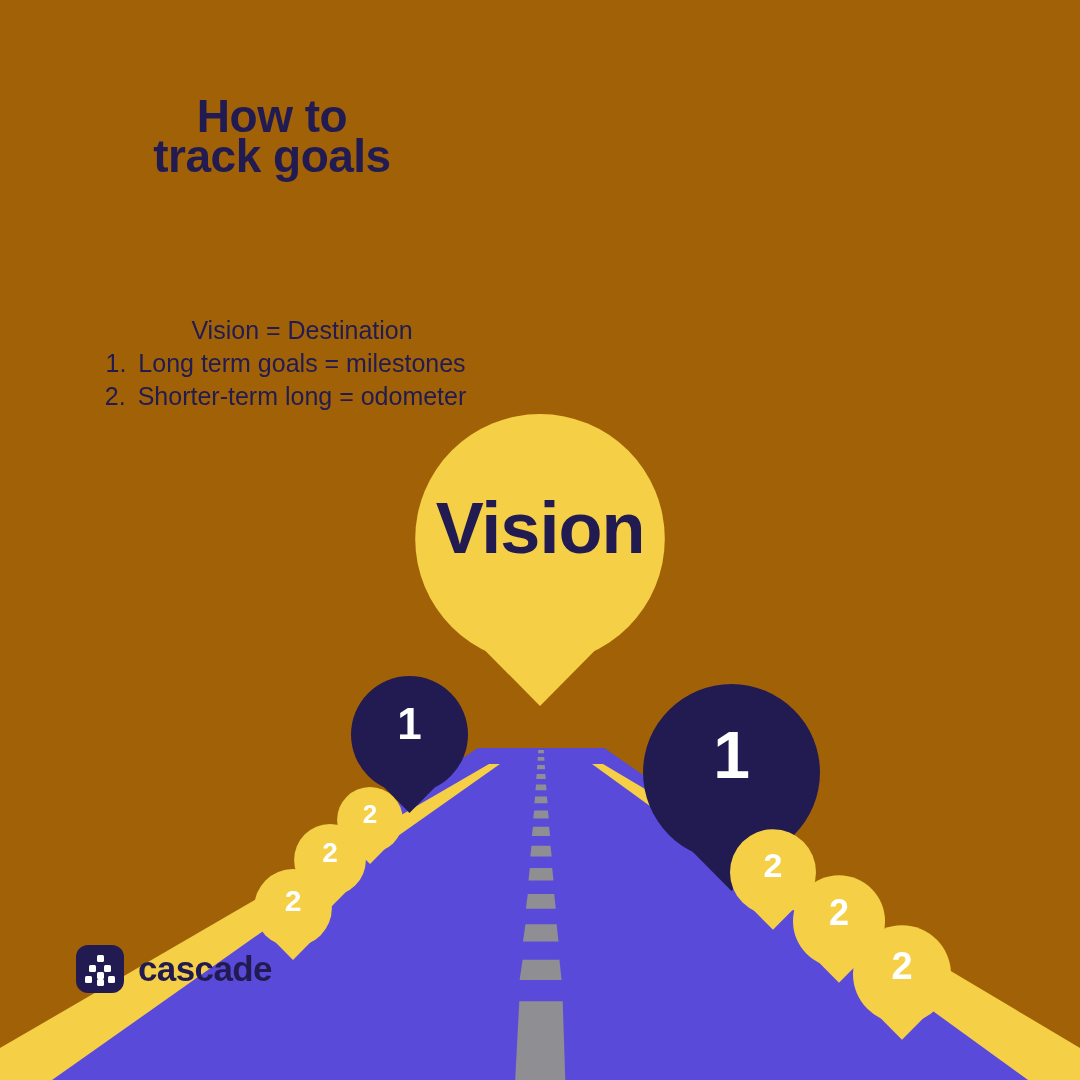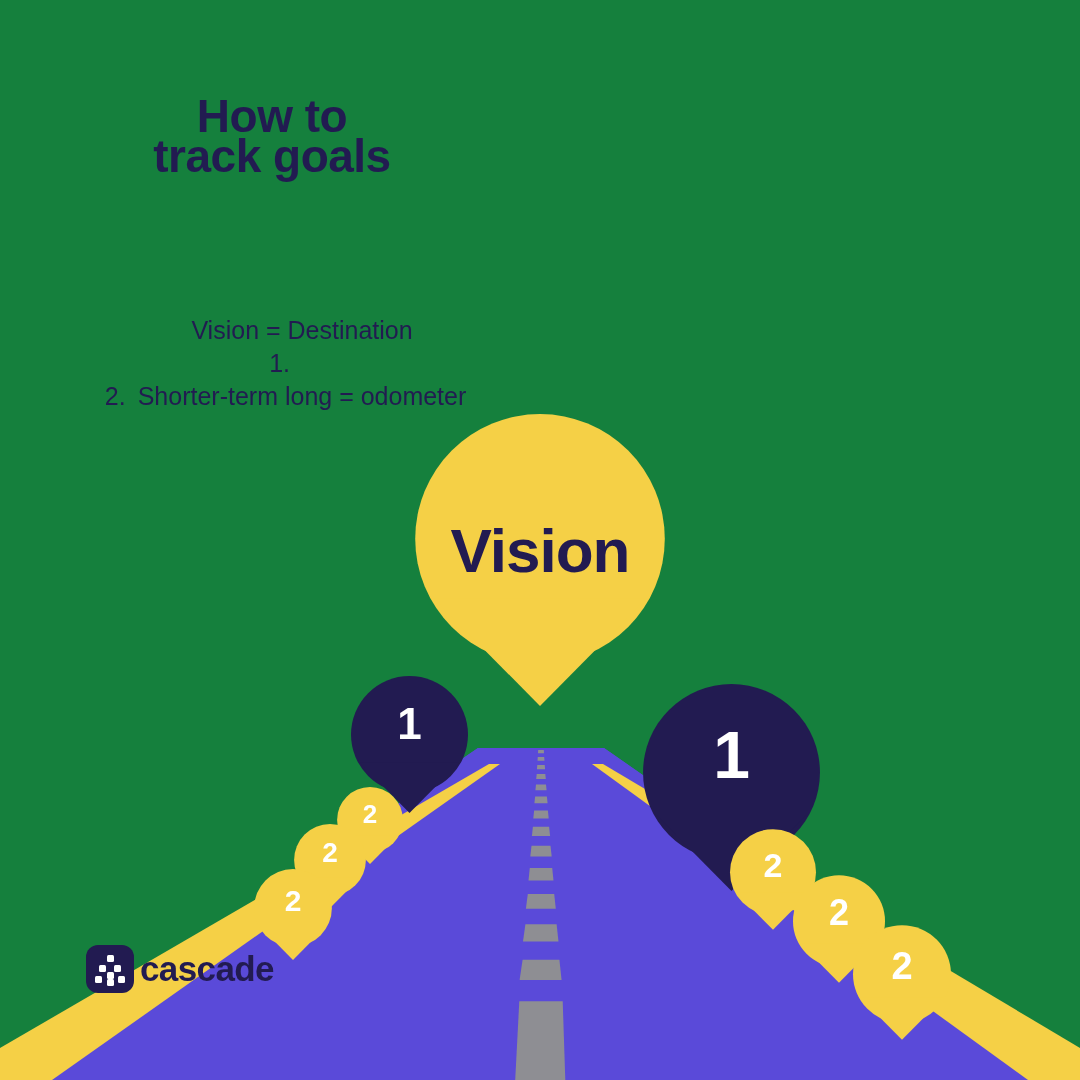--- a/index.html
+++ b/index.html
@@ -6,21 +6,21 @@
   html, body {
     margin: 0;
     padding: 0;
     background: #ffffff;
   }
   #canvas {
     position: relative;
     width: 1080px;
     height: 1080px;
     overflow: hidden;
-    background: #15803d;
+    background: #a16207;
     font-family: "Liberation Sans", sans-serif;
     -webkit-font-smoothing: antialiased;
   }
 
   
   .headline {
     position: absolute;
     left: 62px;
     top: 96px;
     width: 420px;
@@ -82,25 +82,25 @@
     font-weight: bold;
     color: #ffffff;
     pointer-events: none;
     font-family: "Liberation Sans", sans-serif;
   }
   .pin-vision .pin-label { color: #221b51; }
 
   
   .logo {
     position: absolute;
-    left: 86px;
+    left: 76px;
     top: 945px;
     display: flex;
     align-items: center;
-    gap: 6px;
+    gap: 14px;
   }
   .logo-mark {
     width: 48px;
     height: 48px;
     border-radius: 12px;
     background: #221b51;
     position: relative;
     flex: 0 0 auto;
   }
   .logo-dot {
@@ -156,20 +156,21 @@
     <span class="hl-line">track goals</span>
   </div>
 
   <div class="legend">
     <div class="legend-row">
       <span class="legend-num blank"></span>
       <span class="legend-text">Vision = Destination</span>
     </div>
     <div class="legend-row">
       <span class="legend-num">1.</span>
+      <span class="legend-text">Long term goals = milestones</span>
     </div>
     <div class="legend-row">
       <span class="legend-num">2.</span>
       <span class="legend-text">Shorter-term long = odometer</span>
     </div>
   </div>
 
   <div class="pin pin-milestone" style="left:351px; top:676px; width:117px; height:117px;">
     <svg width="117" height="137" viewBox="0 0 100 117">
       <path d="M50 0 A50 50 0 0 0 50 100 A50 50 0 0 0 50 0 Z" fill="#221b51"></path>
@@ -184,21 +185,21 @@
       <path d="M7.5 74 L50 117 L92.5 74 Z" fill="#221b51"></path>
     </svg>
     <span class="pin-label" style="top:38px; font-size:66px; line-height:66px;">1</span>
   </div>
 
   <div class="pin pin-vision" style="left:415px; top:414px; width:250px; height:250px;">
     <svg width="250" height="292" viewBox="0 0 100 117">
       <path d="M50 0 A50 50 0 0 0 50 100 A50 50 0 0 0 50 0 Z" fill="#f5d046"></path>
       <path d="M7.5 74 L50 117 L92.5 74 Z" fill="#f5d046"></path>
     </svg>
-    <span class="pin-label" style="top:108px; font-size:62px; line-height:58px; letter-spacing:-1px;">Vision</span>
+    <span class="pin-label" style="top:85px; font-size:72px; line-height:58px; letter-spacing:-1px;">Vision</span>
   </div>
 
   <div class="pin pin-odometer" style="left:337px; top:787px; width:66px; height:66px;">
     <svg width="66" height="77" viewBox="0 0 100 117">
       <path d="M50 0 A50 50 0 0 0 50 100 A50 50 0 0 0 50 0 Z" fill="#f5d046"></path>
       <path d="M7.5 74 L50 117 L92.5 74 Z" fill="#f5d046"></path>
     </svg>
     <span class="pin-label" style="top:14px; font-size:26px; line-height:26px;">2</span>
   </div>
 

